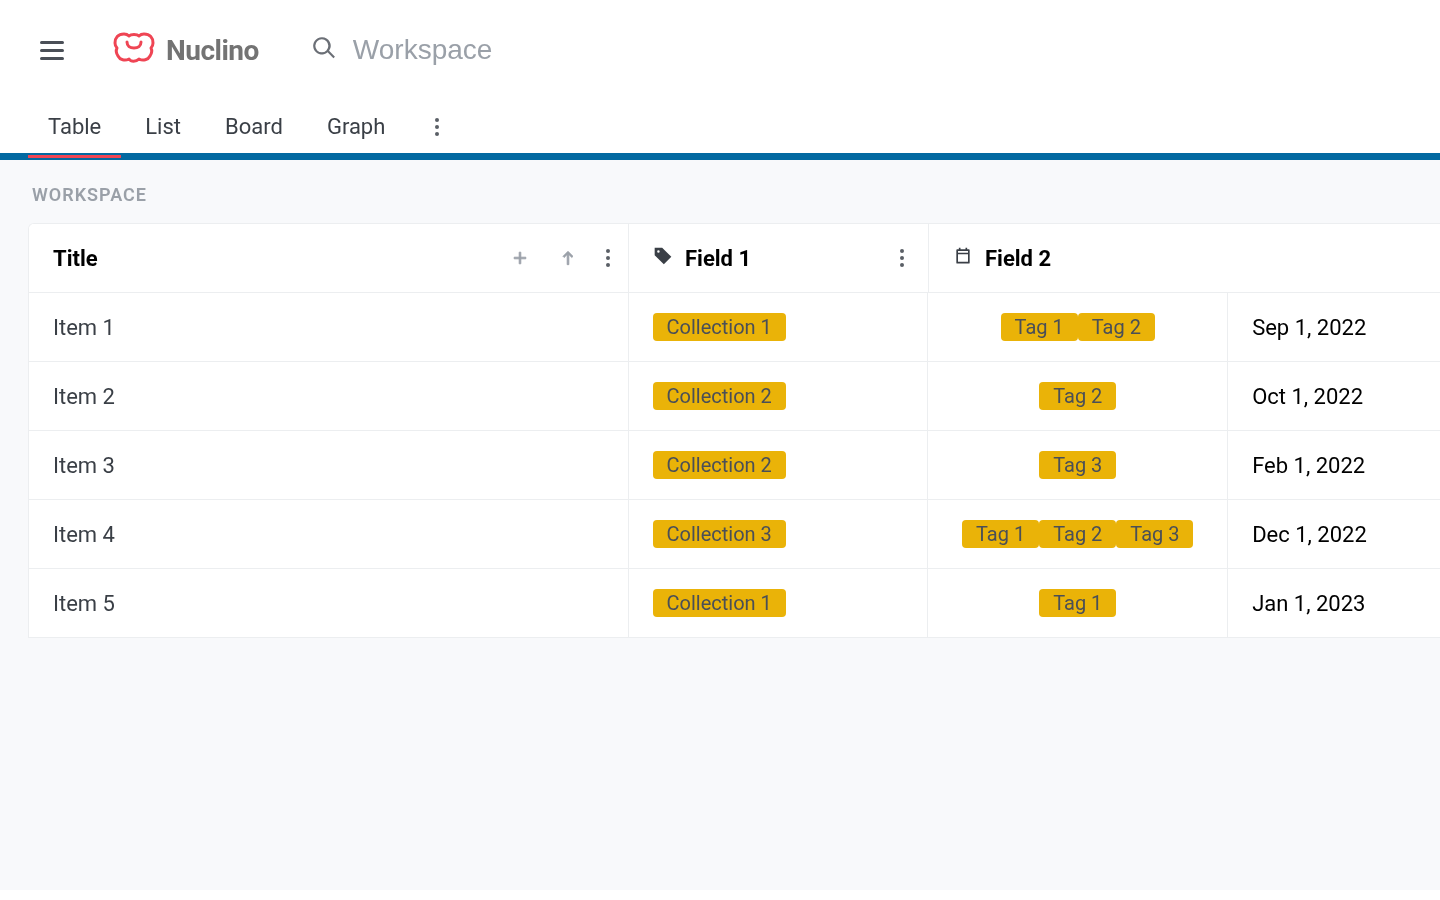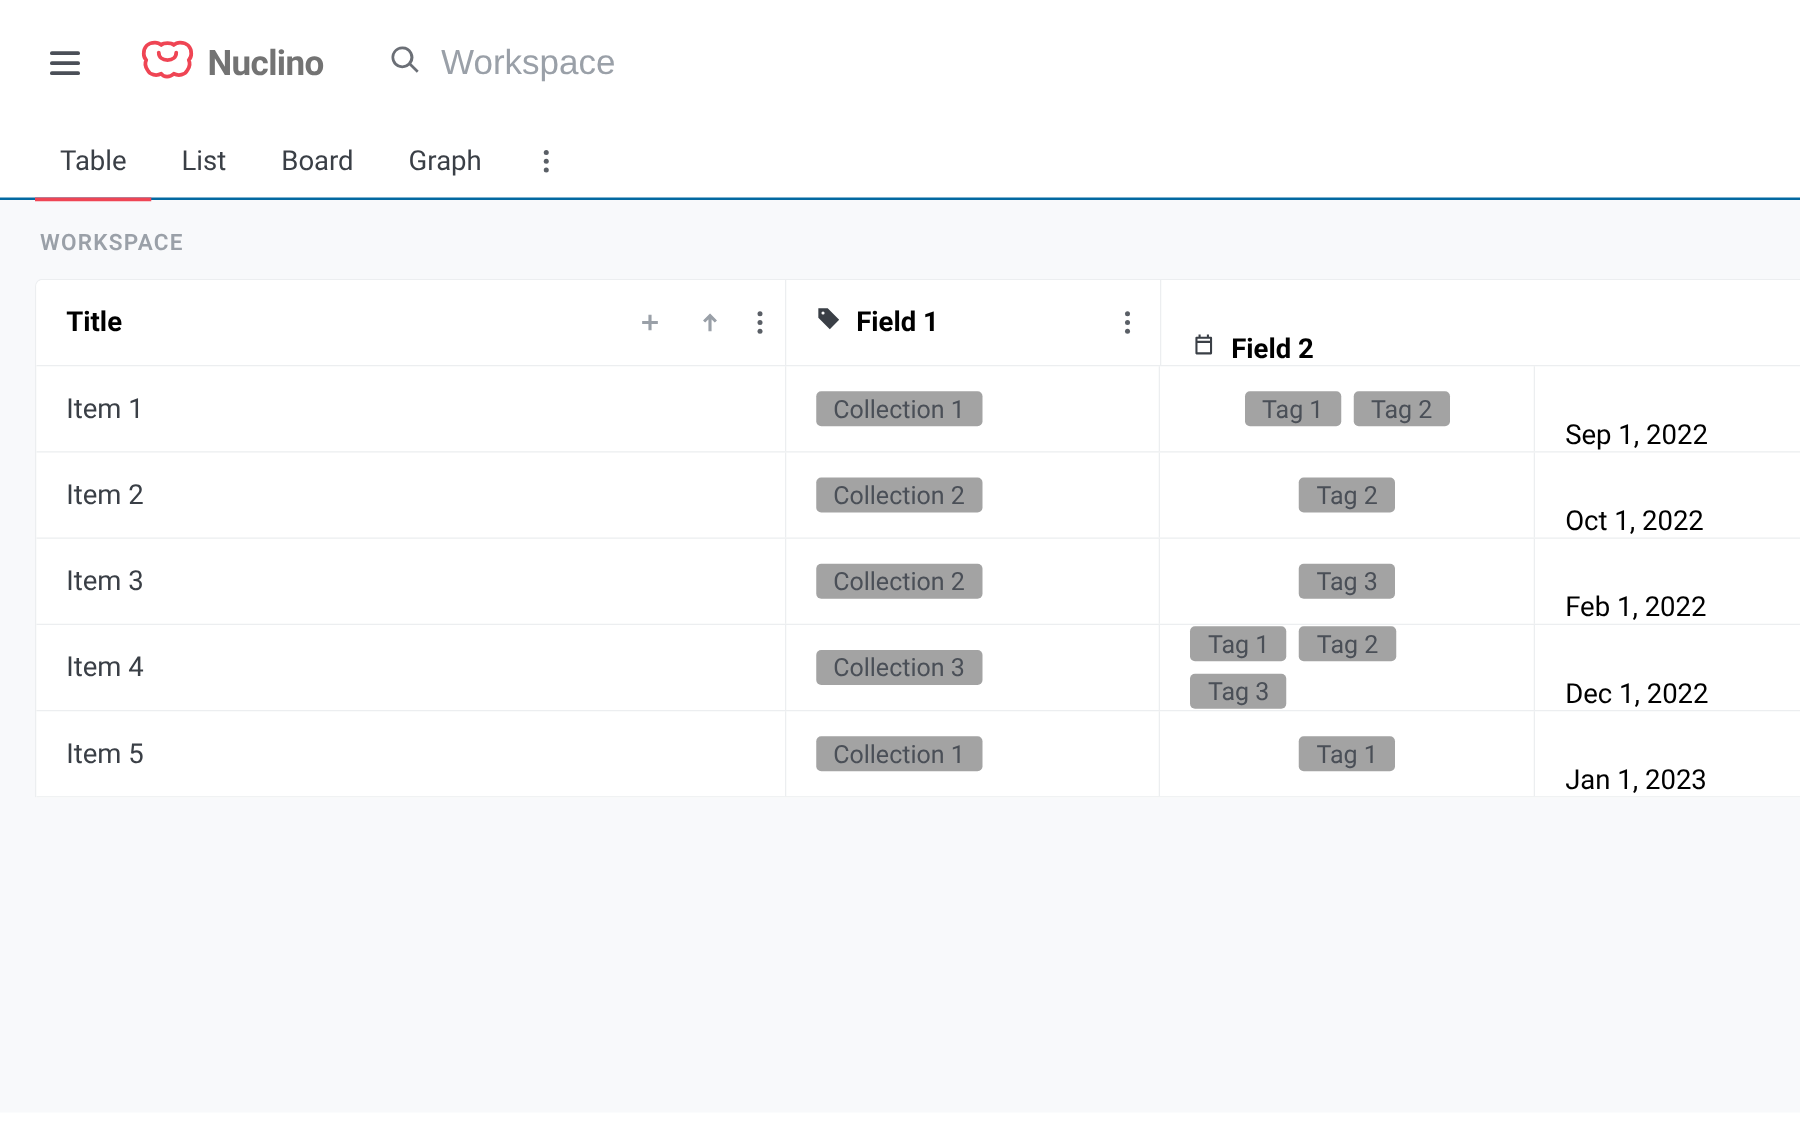--- a/index.html
+++ b/index.html
@@ -58,21 +58,21 @@
   }
   .search-input::placeholder { color: #9aa0a8; }
 
   
   .tabs-row {
     display: flex;
     align-items: center;
     gap: 44px;
     padding: 0 48px;
     height: 60px;
-    border-bottom: 2px solid #0369a1;
+    border-bottom: 7px solid #0369a1;
     background: #fff;
   }
   .tab {
     font-size: 22px;
     color: #3a3f46;
     cursor: pointer;
     position: relative;
     padding-bottom: 18px;
     padding-top: 18px;
   }
@@ -131,21 +131,21 @@
     align-items: center;
     padding: 0 24px;
     font-size: 22px;
     color: #3a3f46;
     border-right: 1px solid #eceef0;
     height: 68px;
   }
   .cell.title-col { width: 600px; position: relative; }
   .cell.collections-col { width: 300px; }
   .cell.field1-col { width: 300px; gap: 10px; flex-wrap: wrap; justify-content: center; }
-  .cell.field2-col { width: 212px; border-right: none; align-items: flex-end; }
+  .cell.field2-col { width: 212px; border-right: none; }
 
   .header-row .cell { font-weight: 700; color: #000000; }
 
   .col-head-label { display: inline-flex; align-items: center; gap: 12px; }
   .field-icon svg { width: 20px; height: 20px; fill: #3a3f46; }
 
   .title-actions {
     position: absolute;
     right: 18px;
     display: flex;
@@ -155,28 +155,28 @@
   .icon-btn { cursor: pointer; display: inline-flex; align-items: center; justify-content: center; color: #8a9098; }
   .icon-btn svg { width: 20px; height: 20px; fill: #9aa0a8; stroke: #9aa0a8; }
 
   .col-more {
     margin-left: auto;
     display: inline-flex;
     cursor: pointer;
   }
 
   .chip, .tag {
-    background: #a3a3a3;
+    background: #eab308;
     color: #4a4f57;
     border-radius: 4px;
     padding: 2px 14px;
     font-size: 20px;
     display: inline-block;
   }
-  .tags { display: flex; gap: 10px; flex-wrap: wrap; }
+  .tags { display: flex; flex-wrap: wrap; }
 
   .date-cell { color: #000000; }
 
 </style>
 </head>
 <body>
 
 <div class="header">
   <div class="menu-btn">
     <span></span>

